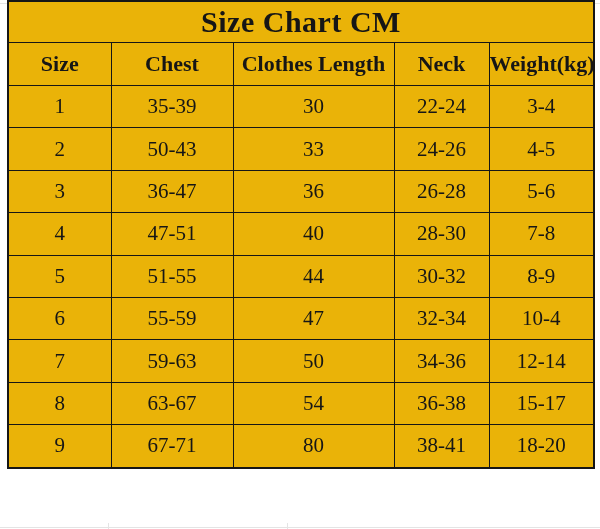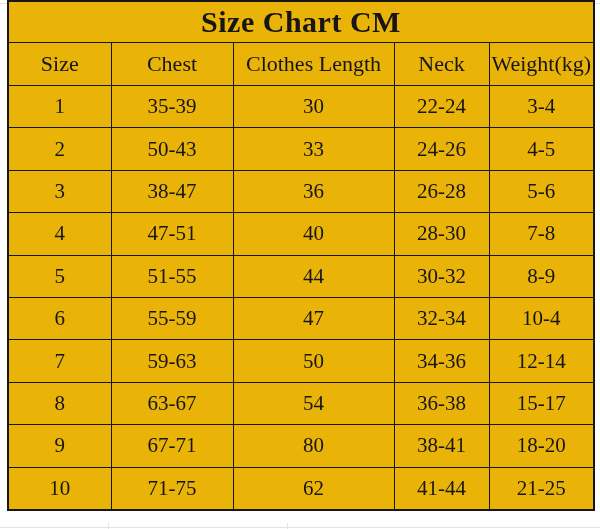--- a/index.html
+++ b/index.html
@@ -46,21 +46,21 @@
   }
   tr.title-row th {
     height: 40px;
     font-size: 30px;
     font-weight: bold;
     letter-spacing: 0.5px;
   }
   tr.header-row th {
     height: 42px;
     font-size: 22px;
-    font-weight: normal;
+    font-weight: bold;
   }
   tbody td {
     height: 41.4px;
     font-size: 21px;
     font-weight: normal;
   }
   col.c-size   { width: 103px; }
   col.c-chest  { width: 122px; }
   col.c-length { width: 161px; }
   col.c-neck   { width: 95px;  }
@@ -106,21 +106,21 @@
     </tr>
     <tr>
       <td>2</td>
       <td>50-43</td>
       <td>33</td>
       <td>24-26</td>
       <td>4-5</td>
     </tr>
     <tr>
       <td>3</td>
-      <td>38-47</td>
+      <td>36-47</td>
       <td>36</td>
       <td>26-28</td>
       <td>5-6</td>
     </tr>
     <tr>
       <td>4</td>
       <td>47-51</td>
       <td>40</td>
       <td>28-30</td>
       <td>7-8</td>
@@ -153,21 +153,14 @@
       <td>36-38</td>
       <td>15-17</td>
     </tr>
     <tr>
       <td>9</td>
       <td>67-71</td>
       <td>80</td>
       <td>38-41</td>
       <td>18-20</td>
     </tr>
-    <tr>
-      <td>10</td>
-      <td>71-75</td>
-      <td>62</td>
-      <td>41-44</td>
-      <td>21-25</td>
-    </tr>
   </tbody>
 </table>
 
 </body></html>

